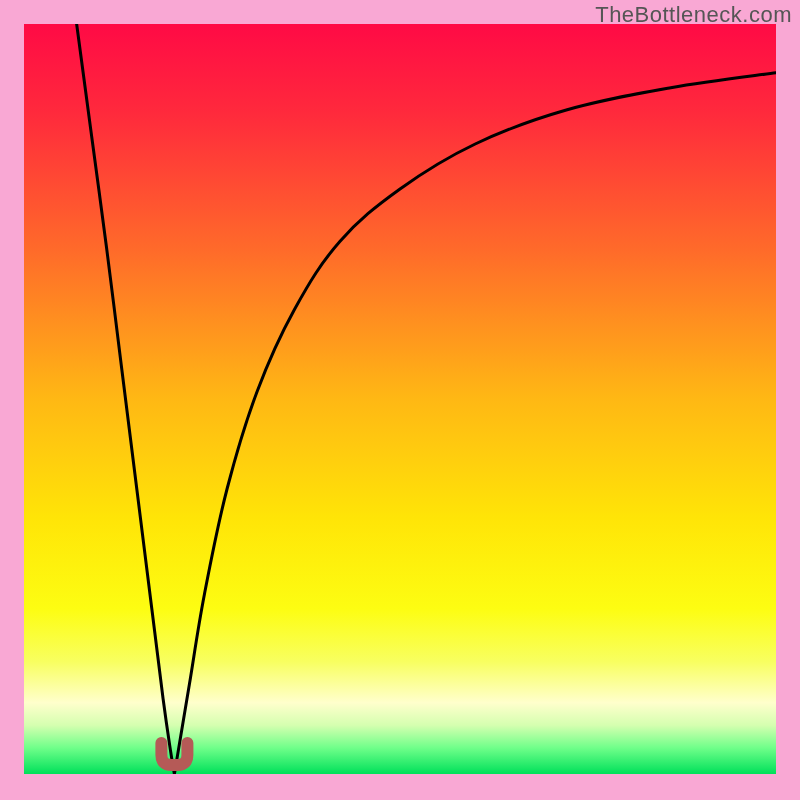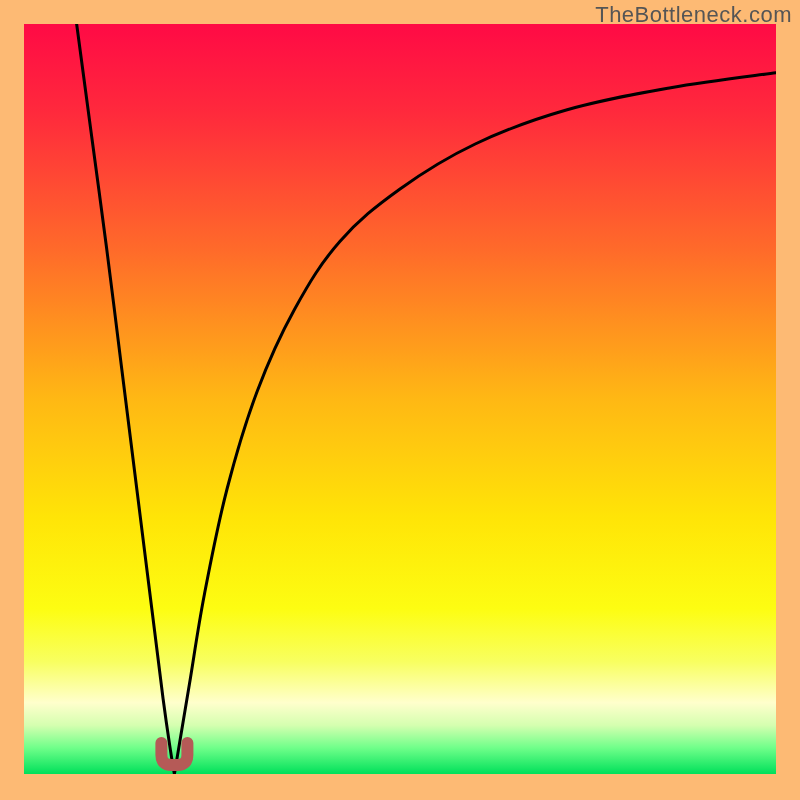--- a/index.html
+++ b/index.html
@@ -8,21 +8,21 @@
     width: 800px;
     height: 800px;
     overflow: hidden;
     background: #000;
     font-family: Arial, Helvetica, sans-serif;
   }
   .frame {
     position: absolute;
     top: 0; left: 0;
     width: 800px; height: 800px;
-    background: #fdba74;
+    background: #f9a8d4;
   }
   .plot {
     position: absolute;
     top: 24px;
     left: 24px;
     width: 752px;
     height: 750px;
     overflow: hidden;
   }
   .watermark {

